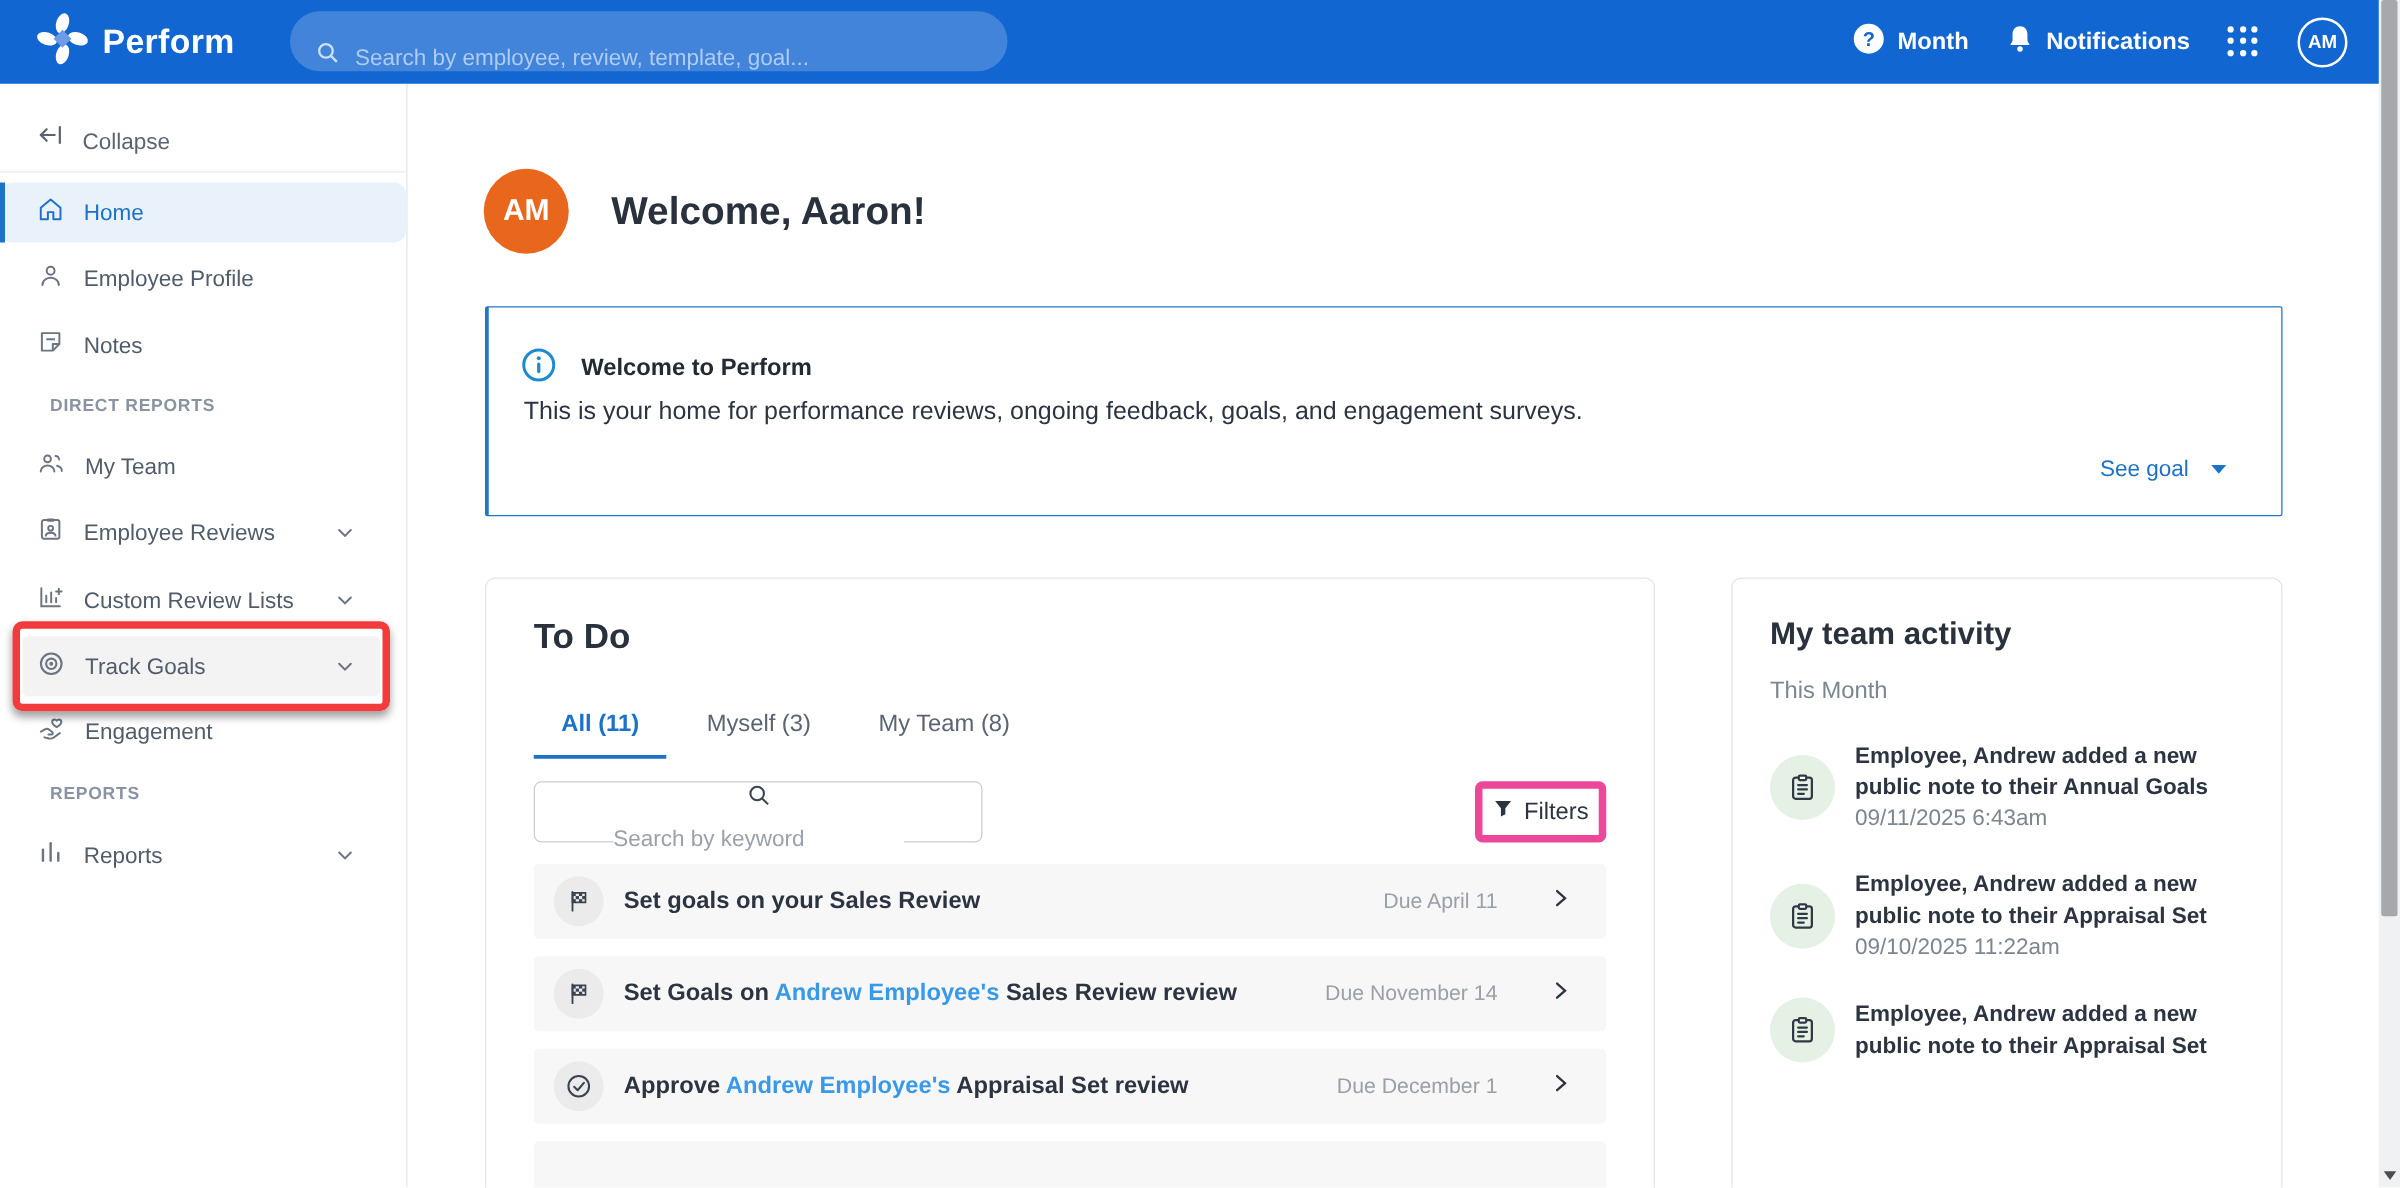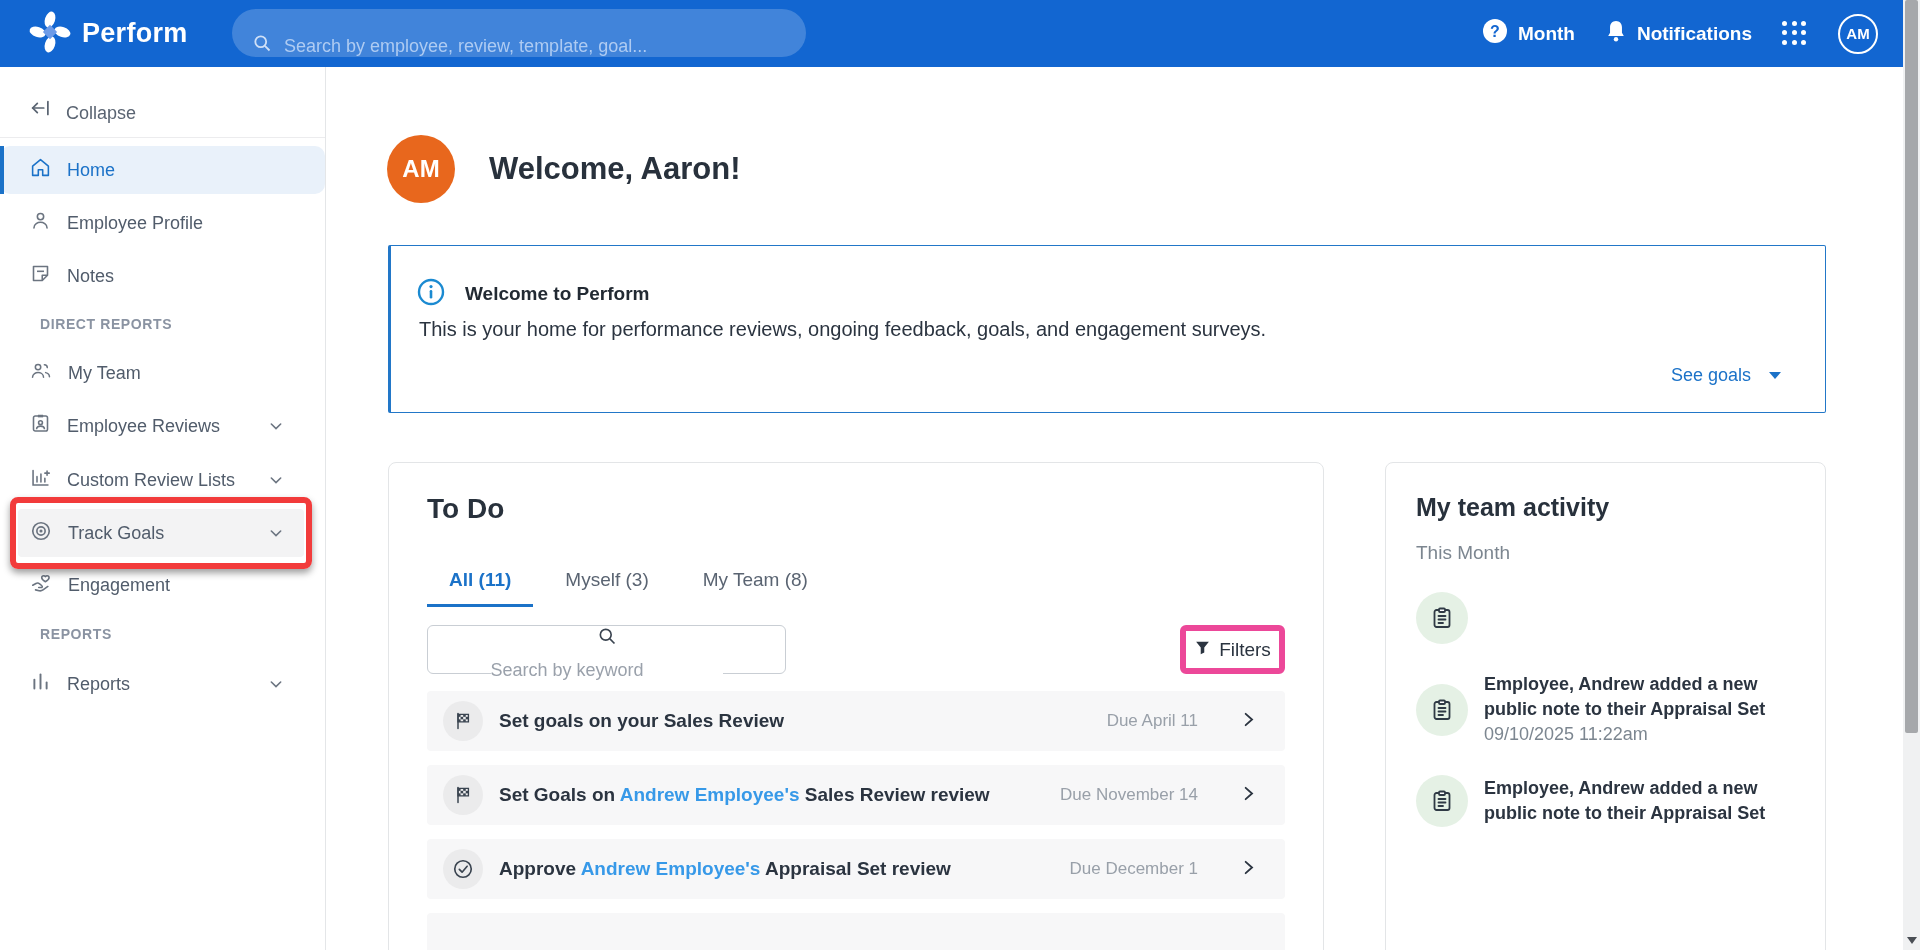--- a/index.html
+++ b/index.html
@@ -335,21 +335,21 @@
           <svg width="28" height="28" viewBox="0 0 28 28">
             <circle cx="14" cy="14" r="12" fill="none" stroke="#1b8ad1" stroke-width="2.4"></circle>
             <circle cx="14" cy="8.6" r="1.6" fill="#1b8ad1"></circle>
             <rect x="12.7" y="12" width="2.6" height="8.5" rx="1.3" fill="#1b8ad1"></rect>
           </svg>
         </span>
         <span class="banner-title">Welcome to Perform</span>
       </div>
       <div class="banner-body">This is your home for performance reviews, ongoing feedback, goals, and engagement surveys.</div>
       <div class="see-more">
-        <span>See goals</span>
+        <span>See goal</span>
         <span class="caret-down"></span>
       </div>
     </div>
 
     <div class="card todo-card">
       <div class="todo-title">To Do</div>
 
       <div class="tabs">
         <div class="tab active">All (11)</div>
         <div class="tab">Myself (3)</div>
@@ -449,20 +449,24 @@
       <div class="act-item">
         <div class="act-ic">
           <svg width="24" height="24" viewBox="0 0 24 24" fill="none" stroke="#2f3a45" stroke-width="1.8" stroke-linecap="round" stroke-linejoin="round">
             <rect x="4.5" y="4" width="15" height="17" rx="2"></rect>
               <rect x="9" y="2.5" width="6" height="3.5" rx="1" fill="#fff"></rect>
             <line x1="8.5" y1="10" x2="15.5" y2="10"></line>
               <line x1="8.5" y1="13.5" x2="15.5" y2="13.5"></line>
               <line x1="8.5" y1="17" x2="13" y2="17"></line>
           </svg>
         </div>
+        <div class="act-text">
+          <div>Employee, Andrew added a new public note to their Annual Goals</div>
+          <div class="act-time">09/11/2025 6:43am</div>
+        </div>
       </div>
 
       <div class="act-item">
         <div class="act-ic">
           <svg width="24" height="24" viewBox="0 0 24 24" fill="none" stroke="#2f3a45" stroke-width="1.8" stroke-linecap="round" stroke-linejoin="round">
             <rect x="4.5" y="4" width="15" height="17" rx="2"></rect>
               <rect x="9" y="2.5" width="6" height="3.5" rx="1" fill="#fff"></rect>
             <line x1="8.5" y1="10" x2="15.5" y2="10"></line>
               <line x1="8.5" y1="13.5" x2="15.5" y2="13.5"></line>
               <line x1="8.5" y1="17" x2="13" y2="17"></line>

